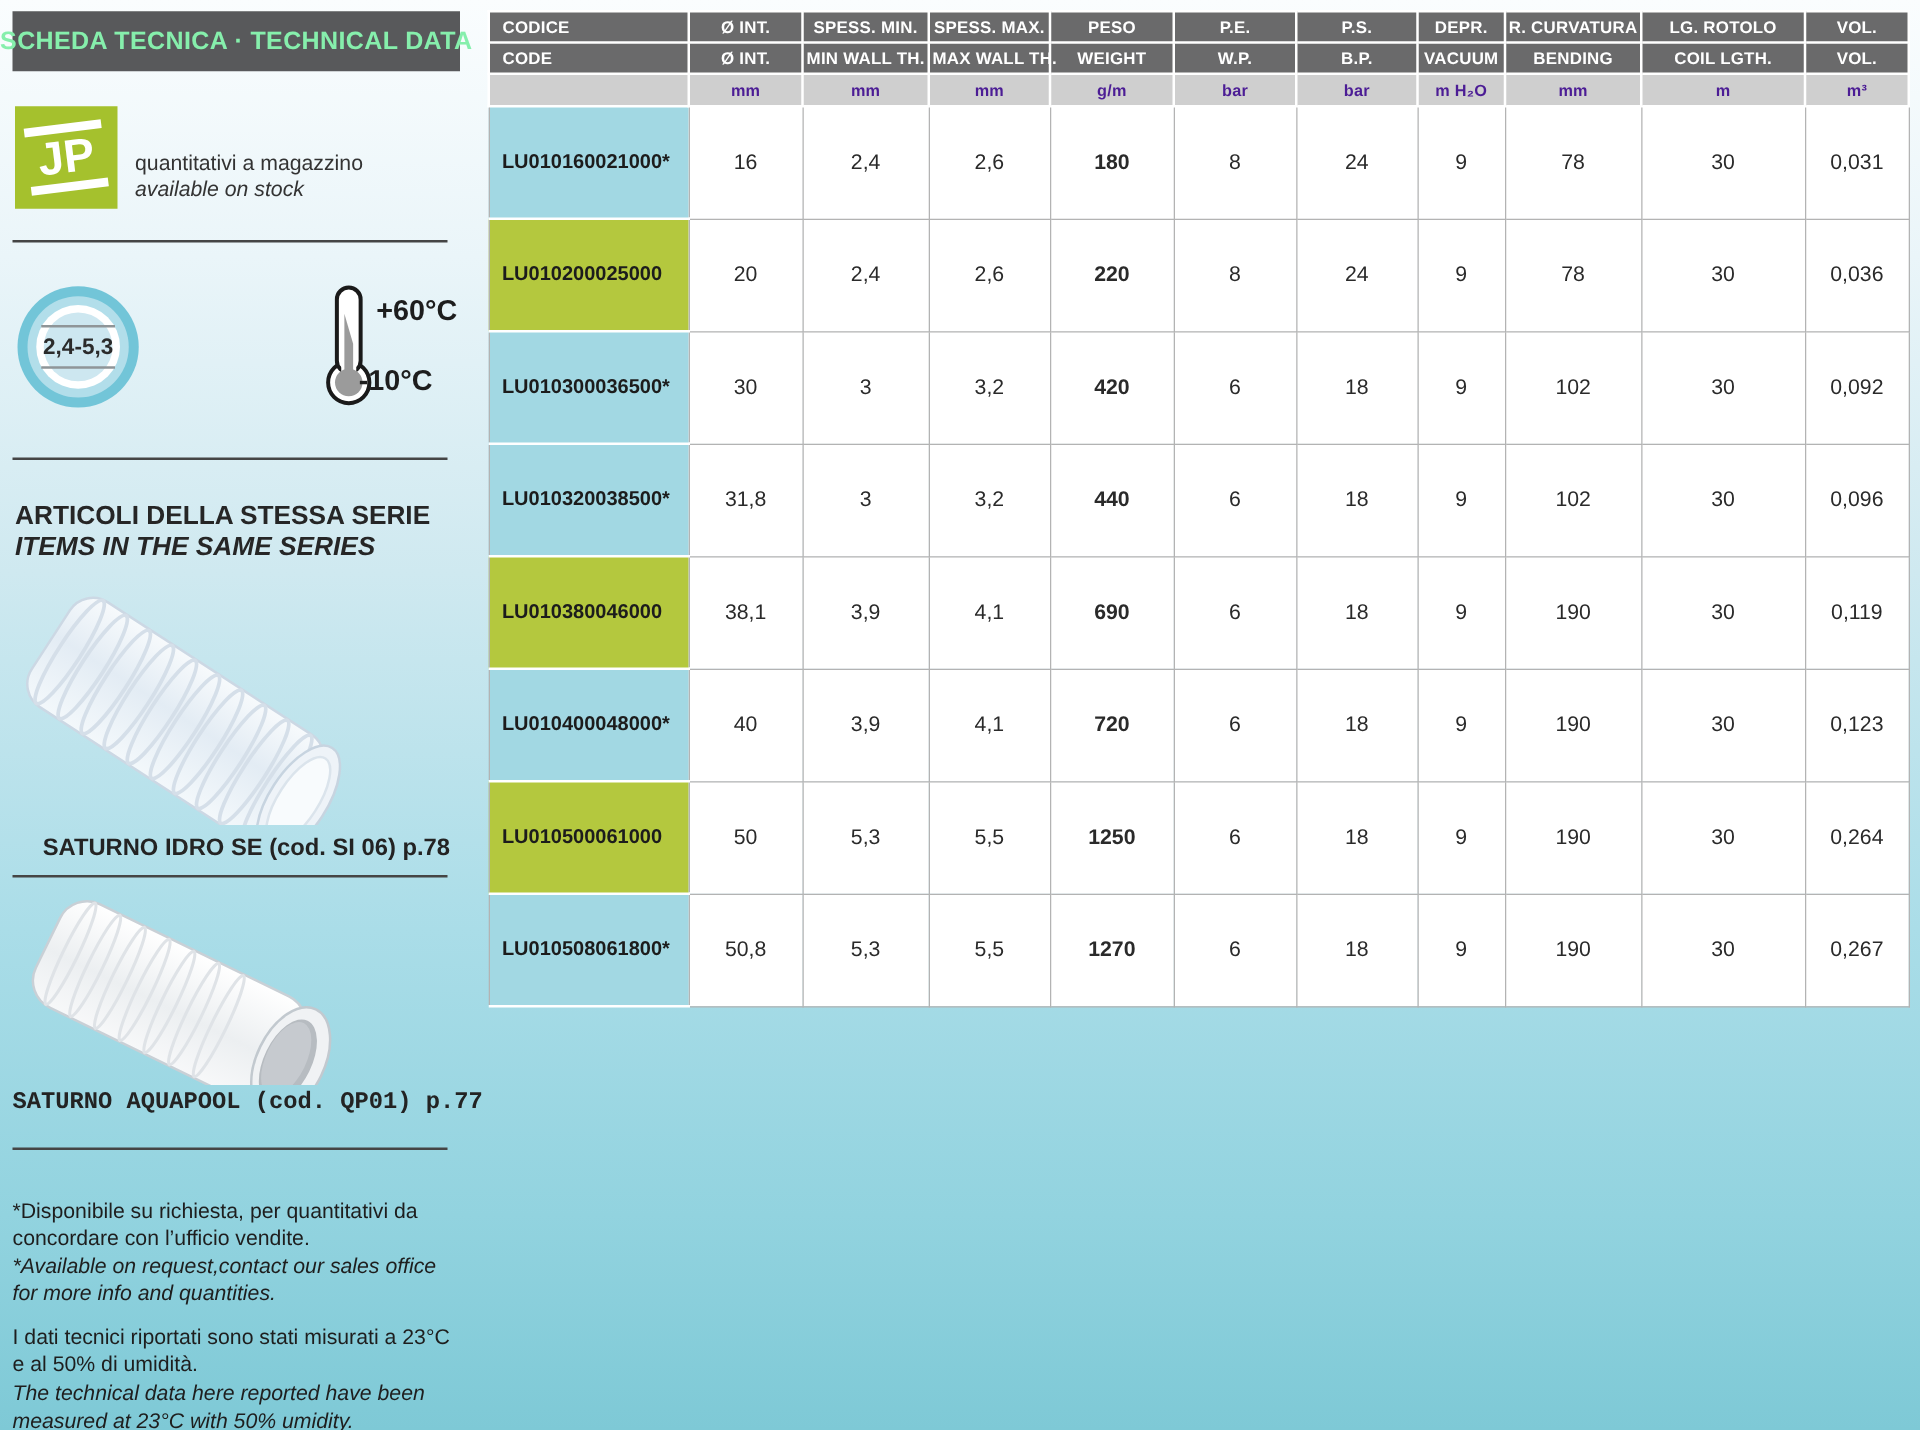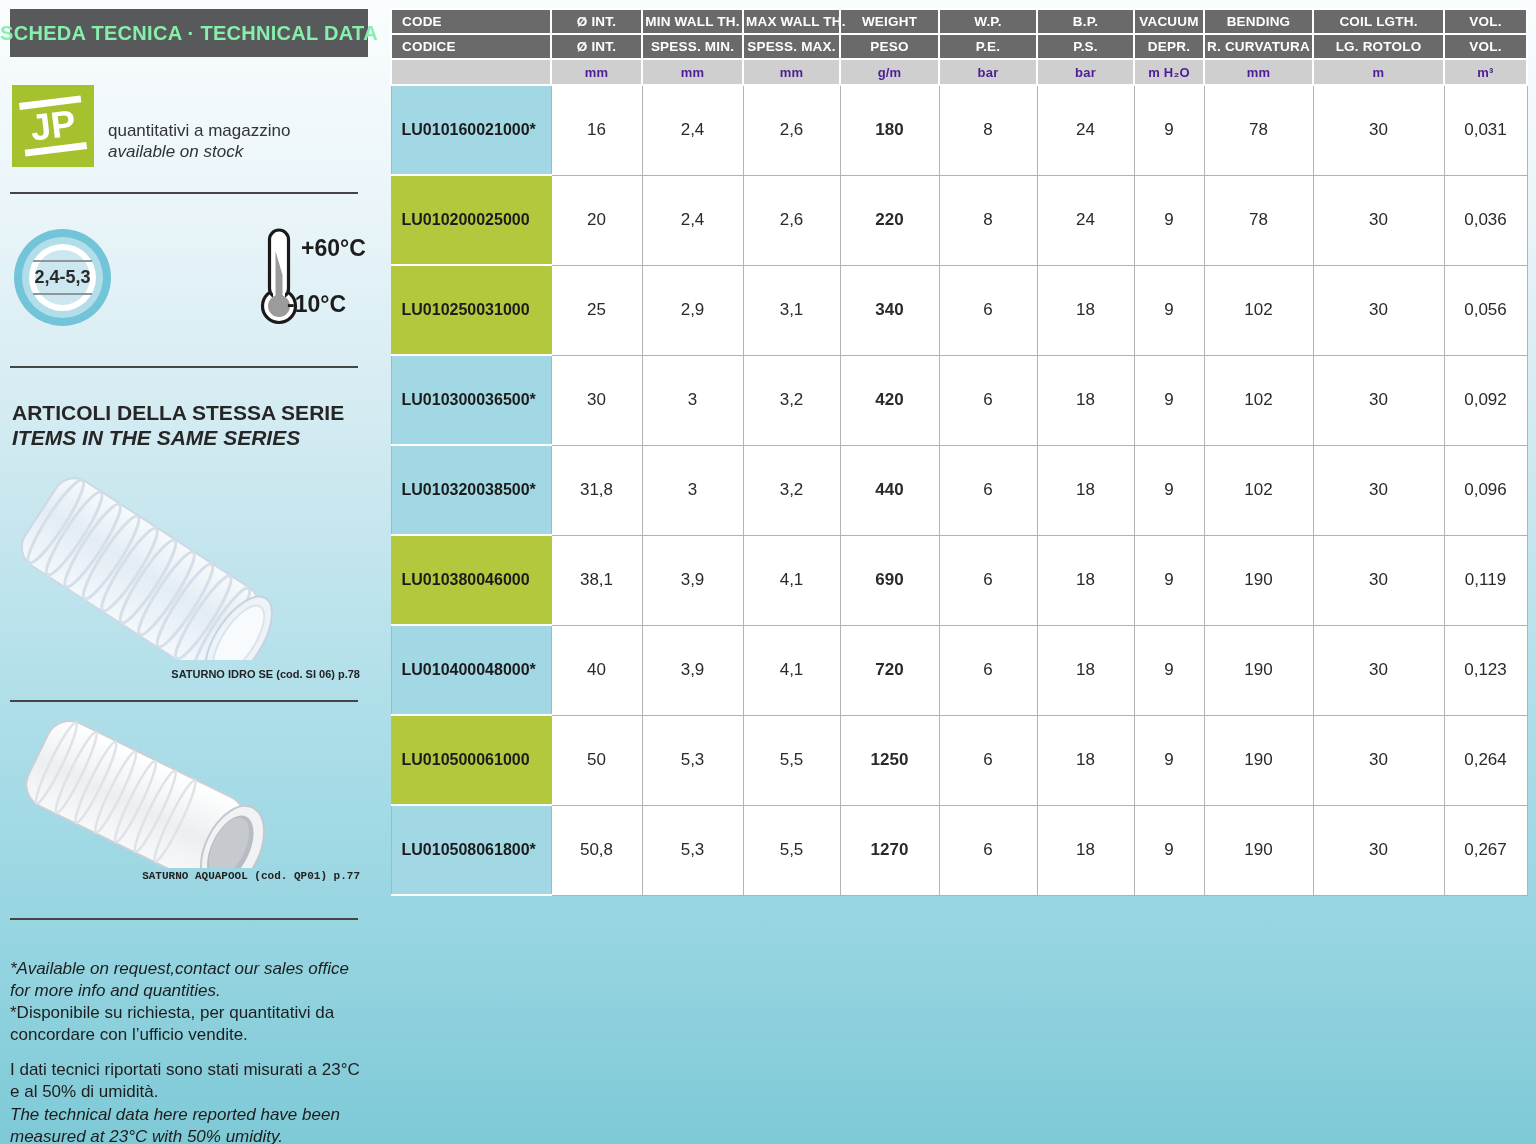--- a/index.html
+++ b/index.html
@@ -46,21 +46,21 @@
   .temp-max { left:301px; top:235px; }
   .temp-min { left:287px; top:291px; }
 
   .series-head { position:absolute; left:12px; top:401px; font-weight:bold; font-size:21px; color:#262626; line-height:1.18; }
   .series-head .en { font-style:italic; }
 
   .hose-photo { position:absolute; left:2px; }
   .hose1 { top:452px; }
   .hose2 { top:706px; }
 
-  .series-label { position:absolute; left:10px; width:350px; text-align:right; font-weight:bold; font-size:11px; color:#232323; white-space:nowrap; }
+  .series-label { position:absolute; left:10px; width:350px; text-align:right; font-weight:bold; font-size:19px; color:#232323; white-space:nowrap; }
   .sl1 { top:668px; } .sl2 { top:870px;font-family:Liberation Mono, monospace; }
 
   .footnotes { position:absolute; left:10px; top:958px; width:370px; font-size:17px; color:#1e1e1e; line-height:1.3; }
   .fn { white-space:pre-line; }
   .fn.en { font-style:italic; }
   .fn-block2 { margin-top:13px; }
 
   
   .data-table {
     position:absolute; left:390px; top:8px; width:1136px;
@@ -187,24 +187,24 @@
         <ellipse cx="212" cy="0" rx="27" ry="46" fill="#f0f2f4" stroke="#c2c9cf" stroke-width="2"></ellipse>
         <ellipse cx="210" cy="1" rx="19" ry="36" fill="#b7bcc1"></ellipse>
         <ellipse cx="208" cy="0" rx="16" ry="32" fill="#c6cacf"></ellipse>
       </g>
     </svg>
     <div class="series-label sl2">SATURNO AQUAPOOL (cod. QP01) p.77</div>
 
     <div class="divider d4"></div>
 
     <div class="footnotes">
+      <div class="fn">*Disponibile su richiesta, per quantitativi da
+concordare con l’ufficio vendite.</div>
       <div class="fn en">*Available on request,contact our sales office
 for more info and quantities.</div>
-      <div class="fn">*Disponibile su richiesta, per quantitativi da
-concordare con l’ufficio vendite.</div>
       <div class="fn fn-block2">I dati tecnici riportati sono stati misurati a 23°C
 e al 50% di umidità.</div>
       <div class="fn en">The technical data here reported have been
 measured at 23°C with 50% umidity.</div>
     </div>
 
   </aside>
 
   <table class="data-table">
     <colgroup id="colgroup">
@@ -215,43 +215,43 @@
         <col class="c4">
         <col class="c5">
         <col class="c6">
         <col class="c7">
         <col class="c8">
         <col class="c9">
         <col class="c10">
       </colgroup>
     <thead id="thead">
         <tr>
+          <th class="c0 first">CODICE</th>
+          <th class="c1">Ø INT.</th>
+          <th class="c2">SPESS. MIN.</th>
+          <th class="c3">SPESS. MAX.</th>
+          <th class="c4">PESO</th>
+          <th class="c5">P.E.</th>
+          <th class="c6">P.S.</th>
+          <th class="c7">DEPR.</th>
+          <th class="c8">R. CURVATURA</th>
+          <th class="c9">LG. ROTOLO</th>
+          <th class="c10">VOL.</th>
+        </tr>
+        <tr>
           <th class="c0 first">CODE</th>
           <th class="c1">Ø INT.</th>
           <th class="c2">MIN WALL TH.</th>
           <th class="c3">MAX WALL TH.</th>
           <th class="c4">WEIGHT</th>
           <th class="c5">W.P.</th>
           <th class="c6">B.P.</th>
           <th class="c7">VACUUM</th>
           <th class="c8">BENDING</th>
           <th class="c9">COIL LGTH.</th>
-          <th class="c10">VOL.</th>
-        </tr>
-        <tr>
-          <th class="c0 first">CODICE</th>
-          <th class="c1">Ø INT.</th>
-          <th class="c2">SPESS. MIN.</th>
-          <th class="c3">SPESS. MAX.</th>
-          <th class="c4">PESO</th>
-          <th class="c5">P.E.</th>
-          <th class="c6">P.S.</th>
-          <th class="c7">DEPR.</th>
-          <th class="c8">R. CURVATURA</th>
-          <th class="c9">LG. ROTOLO</th>
           <th class="c10">VOL.</th>
         </tr>
         <tr class="units">
           <th class="c0 first"></th>
           <th class="c1">mm</th>
           <th class="c2">mm</th>
           <th class="c3">mm</th>
           <th class="c4">g/m</th>
           <th class="c5">bar</th>
           <th class="c6">bar</th>
@@ -282,33 +282,20 @@
           <td class="val c3">2,6</td>
           <td class="val c4 bold">220</td>
           <td class="val c5">8</td>
           <td class="val c6">24</td>
           <td class="val c7">9</td>
           <td class="val c8">78</td>
           <td class="val c9">30</td>
           <td class="val c10">0,036</td>
         </tr>
         <tr>
-          <td class="code green c0">LU010250031000</td>
-          <td class="val c1">25</td>
-          <td class="val c2">2,9</td>
-          <td class="val c3">3,1</td>
-          <td class="val c4 bold">340</td>
-          <td class="val c5">6</td>
-          <td class="val c6">18</td>
-          <td class="val c7">9</td>
-          <td class="val c8">102</td>
-          <td class="val c9">30</td>
-          <td class="val c10">0,056</td>
-        </tr>
-        <tr>
           <td class="code blue c0">LU010300036500*</td>
           <td class="val c1">30</td>
           <td class="val c2">3</td>
           <td class="val c3">3,2</td>
           <td class="val c4 bold">420</td>
           <td class="val c5">6</td>
           <td class="val c6">18</td>
           <td class="val c7">9</td>
           <td class="val c8">102</td>
           <td class="val c9">30</td>

